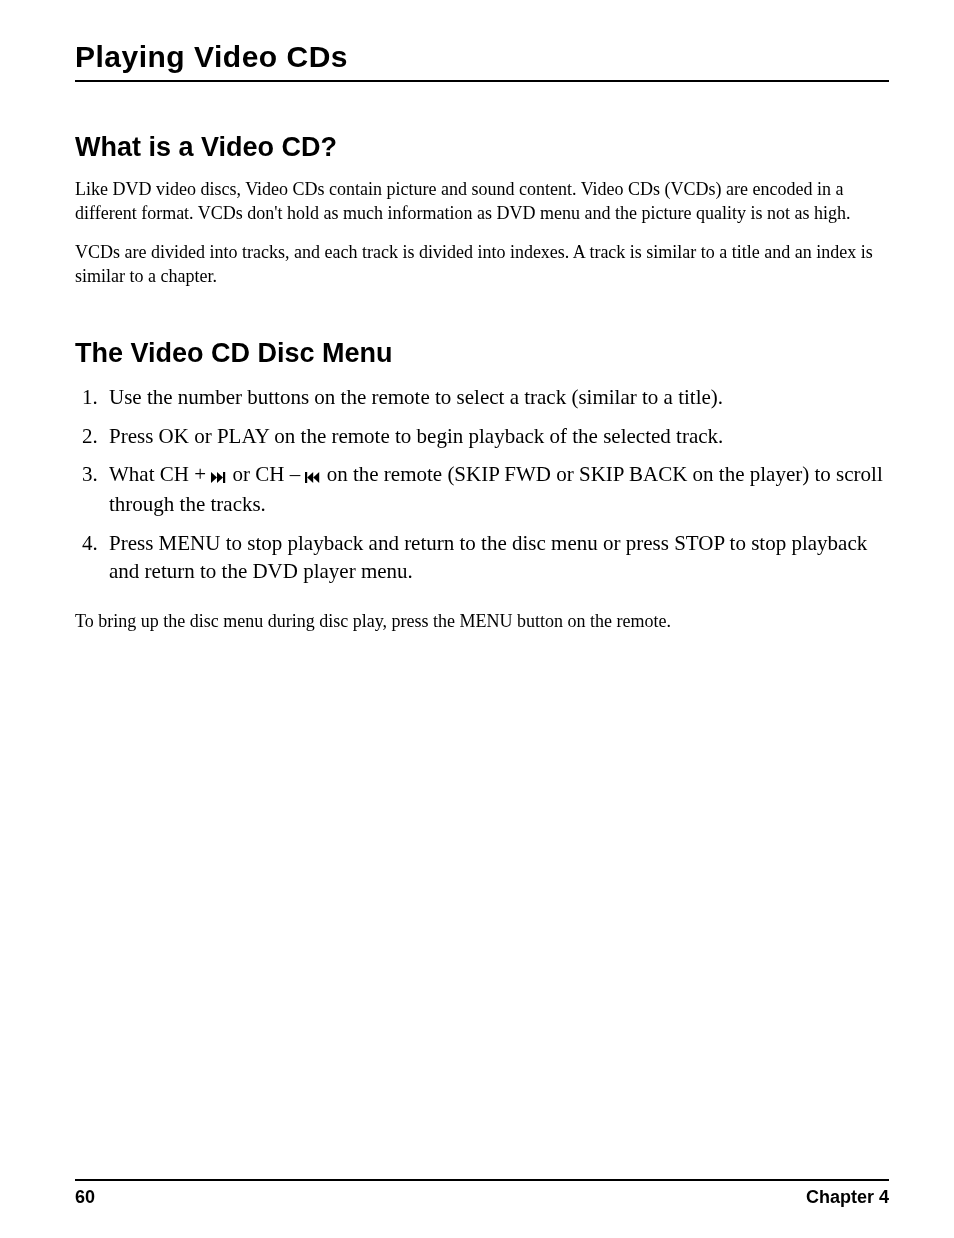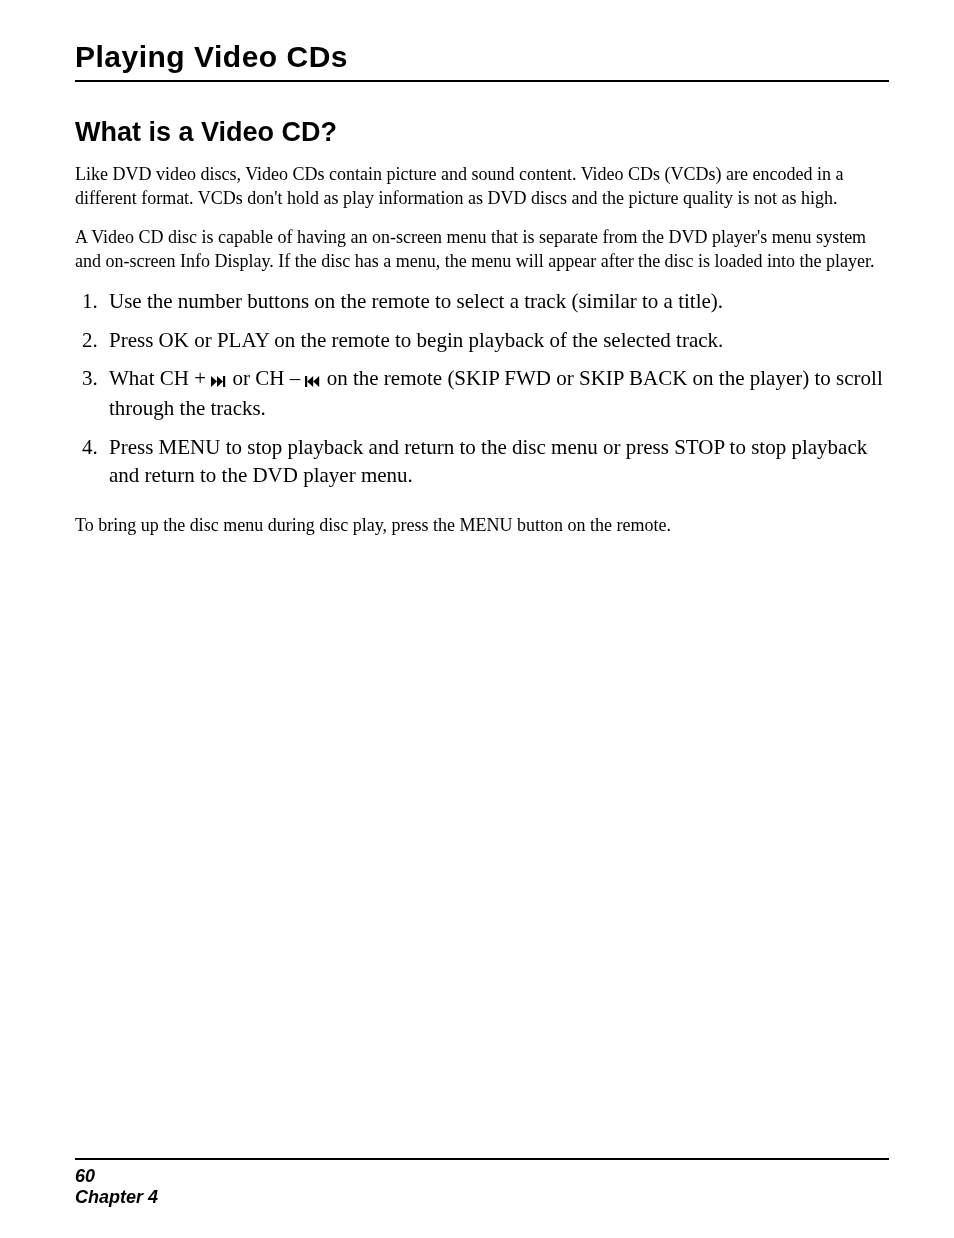--- a/index.html
+++ b/index.html
@@ -27,21 +27,21 @@
   }
   .top-rule {
     border: none;
     border-top: 2px solid #000;
     margin: 0 0 34px 0;
   }
   .section-heading {
     font-family: Arial, Helvetica, sans-serif;
     font-weight: 700;
     font-size: 27px;
-    margin: 1px 0 14px 0;
+    margin: 16px 0 14px 0;
   }
   .section-heading.secondary {
     margin-top: 36px;
   }
   p {
     font-size: 18px;
     line-height: 1.35;
     margin: 0 0 14px 0;
   }
   ol {
@@ -64,37 +64,36 @@
   .bottom-rule {
     border: none;
     border-top: 2px solid #000;
     margin: 0 0 6px 0;
   }
   .footer-row {
     display: flex;
     justify-content: space-between;
     font-family: Arial, Helvetica, sans-serif;
     font-weight: 700;
-    font-style: italic;
     font-size: 18px;
-    flex-direction: column;
   }
 </style>
 </head>
 <body>
 
 <div class="page">
 
   <h1 class="chapter-title">Playing Video CDs</h1>
   <hr class="top-rule">
 
   <h2 class="section-heading">What is a Video CD?</h2>
-  <p>Like DVD video discs, Video CDs contain picture and sound content. Video CDs (VCDs) are encoded in a different format. VCDs don't hold as play information as DVD discs and the picture quality is not as high.</p>
+  <p>Like DVD video discs, Video CDs contain picture and sound content. Video CDs (VCDs) are encoded in a different format. VCDs don't hold as much information as DVD menu and the picture quality is not as high.</p>
+  <p>VCDs are divided into tracks, and each track is divided into indexes. A track is similar to a title and an index is similar to a chapter.</p>
 
-  <p>A Video CD disc is capable of having an on-screen menu that is separate from the DVD player's menu system and on-screen Info Display. If the disc has a menu, the menu will appear after the disc is loaded into the player.</p>
+  <h2 class="section-heading secondary">The Video CD Disc Menu</h2>
 
   <ol>
     <li>Use the number buttons on the remote to select a track (similar to a title).</li>
     <li>Press OK or PLAY on the remote to begin playback of the selected track.</li>
     <li>
       <span>What CH + </span><span class="icon"><svg width="16" height="11" viewBox="0 0 16 11">
             <polygon points="0,0 6,5.5 0,11" fill="#000"></polygon>
             <polygon points="6,0 12,5.5 6,11" fill="#000"></polygon>
             <rect x="12" y="0" width="2.2" height="11" fill="#000"></rect>
           </svg></span><span>  or CH – </span><span class="icon"><svg width="16" height="11" viewBox="0 0 16 11">

